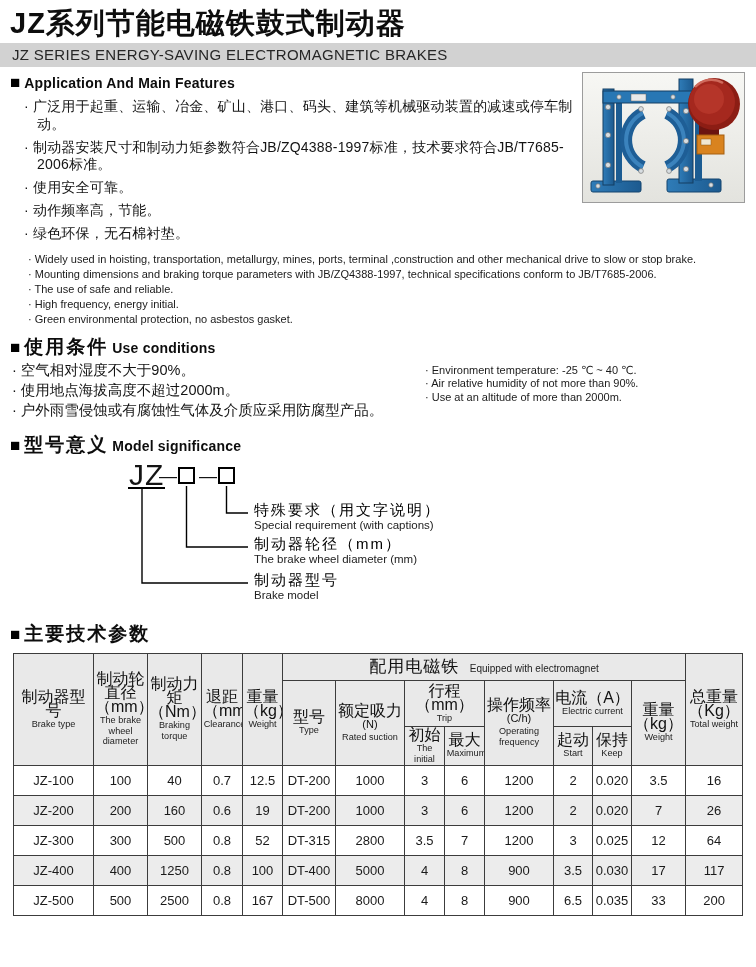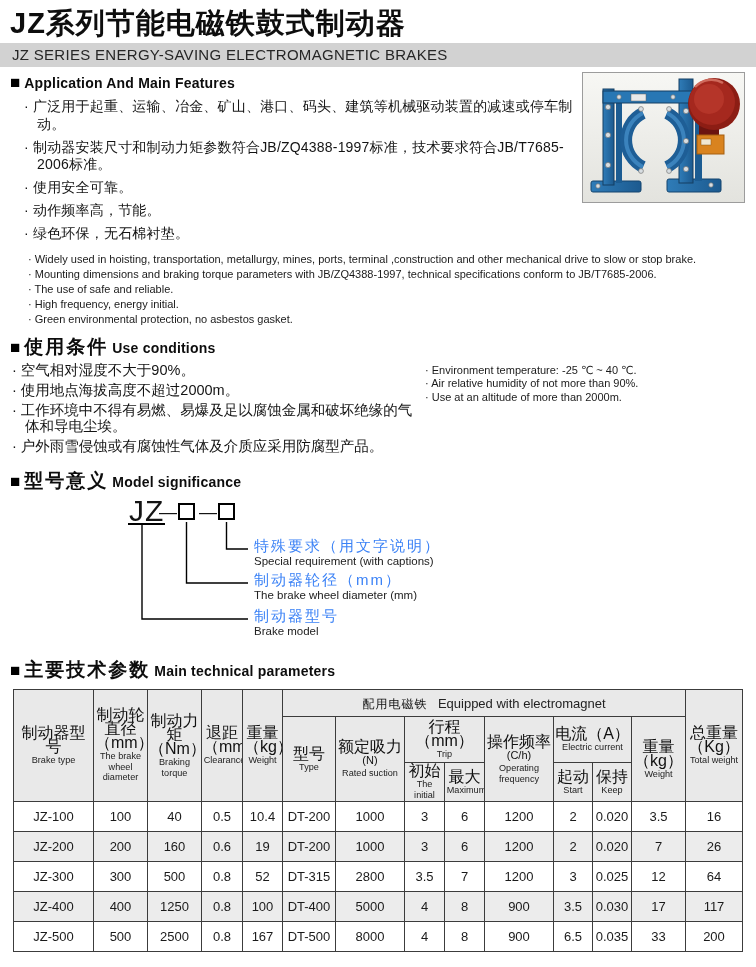--- a/index.html
+++ b/index.html
@@ -67,42 +67,42 @@
     border-bottom: 2px solid #000; padding: 0 1px 0 1px;
   }
   .model-dash { position: absolute; top: 3px; font-size: 18px; line-height: 24px; }
   .model-dash.d1 { left: 41px; }
   .model-dash.d2 { left: 81px; }
   .model-box { position: absolute; top: 6px; width: 17px; height: 17px; border: 2px solid #000; background: #fff; }
   .model-box.b1 { left: 60px; }
   .model-box.b2 { left: 100px; }
   .model-connectors { position: absolute; left: 0; top: 0; width: 480px; height: 152px; }
   .model-label { position: absolute; left: 136px; }
-  .model-label .ml-cn { font-size: 15px; letter-spacing: 2px; line-height: 17px; color: #3b82f6; }
+  .model-label .ml-cn { font-size: 15px; letter-spacing: 2px; line-height: 17px; color: #000000; }
   .model-label .ml-en { font-size: 11.5px; line-height: 14px; color: #222; }
   .model-label.l1 { top: 40px; }
   .model-label.l2 { top: 74px; }
   .model-label.l3 { top: 110px; }
 
   
   .sec-params { margin-top: 10px; }
   table {
     border-collapse: collapse; table-layout: fixed;
     width: 729px; margin: 7px 0 0 13px;
   }
   th, td {
     border: 1px solid #3c3c3c; text-align: center; vertical-align: middle;
     padding: 1px 1px; overflow: hidden;
   }
   thead th { background: #e9e9e9; font-weight: normal; }
   th .hc { font-size: 16px; letter-spacing: 0; line-height: 14px; color: #111; }
   th .hu { font-size: 11px; line-height: 13px; color: #111; }
   th .he { font-size: 9.5px; line-height: 11px; color: #222; transform: scale(0.96); }
-  th.group-th .hc { display: inline; font-size: 12px; letter-spacing: 1px; }
-  th.group-th .he { display: inline; font-size: 13px; margin-left: 6px; }
+  th.group-th .hc { display: inline; font-size: 17px; letter-spacing: 1px; }
+  th.group-th .he { display: inline; font-size: 10px; margin-left: 6px; }
   tr.hr1 th { height: 27px; }
   tr.hr2 th { height: 46px; }
   tr.hr3 th { height: 31px; margin-left: 32px; }
   tbody td { font-size: 13px; height: 30px; background: #fff; color: #1a1a1a; }
   tbody tr:nth-child(even) td { background: #ececec; }
 </style>
 </head>
 <body>
 
 <div class="page">
@@ -203,21 +203,20 @@
   <div class="sec-conditions">
     <h2 class="sec-h">
       <span class="marker">■</span>
       <span class="h-cn">使用条件</span>
       <span class="h-en">Use conditions</span>
     </h2>
     <div class="cond-cols">
       <ul class="blist cn-conditions">
           <li>空气相对湿度不大于90%。</li>
           <li>使用地点海拔高度不超过2000m。</li>
-          <li>工作环境中不得有易燃、易爆及足以腐蚀金属和破坏绝缘的气体和导电尘埃。</li>
           <li>户外雨雪侵蚀或有腐蚀性气体及介质应采用防腐型产品。</li>
         </ul>
       <ul class="blist en-conditions">
           <li>Environment temperature: -25 ℃ ~ 40 ℃.</li>
           <li>Air relative humidity of not more than 90%.</li>
           <li>Use at an altitude of more than 2000m.</li>
         </ul>
     </div>
   </div>
 
@@ -250,21 +249,20 @@
         <div class="ml-cn">制动器型号</div>
         <div class="ml-en">Brake model</div>
       </div>
     </div>
   </div>
 
   <div class="sec-params">
     <h2 class="sec-h">
       <span class="marker">■</span>
       <span class="h-cn">主要技术参数</span>
-      <span class="h-en">Main technical parameters</span>
     </h2>
 
     <table>
       <colgroup>
         <col style="width:80px">
           <col style="width:54px">
           <col style="width:54px">
           <col style="width:41px">
         <col style="width:40px">
           <col style="width:53px">
@@ -353,22 +351,22 @@
             <div class="hc">保持</div>
             <div class="he">Keep</div>
           </th>
         </tr>
       </thead>
       <tbody>
           <tr>
             <td>JZ-100</td>
             <td>100</td>
             <td>40</td>
-            <td>0.5</td>
-            <td>10.4</td>
+            <td>0.7</td>
+            <td>12.5</td>
             <td>DT-200</td>
             <td>1000</td>
             <td>3</td>
             <td>6</td>
             <td>1200</td>
             <td>2</td>
             <td>0.020</td>
             <td>3.5</td>
             <td>16</td>
           </tr>

